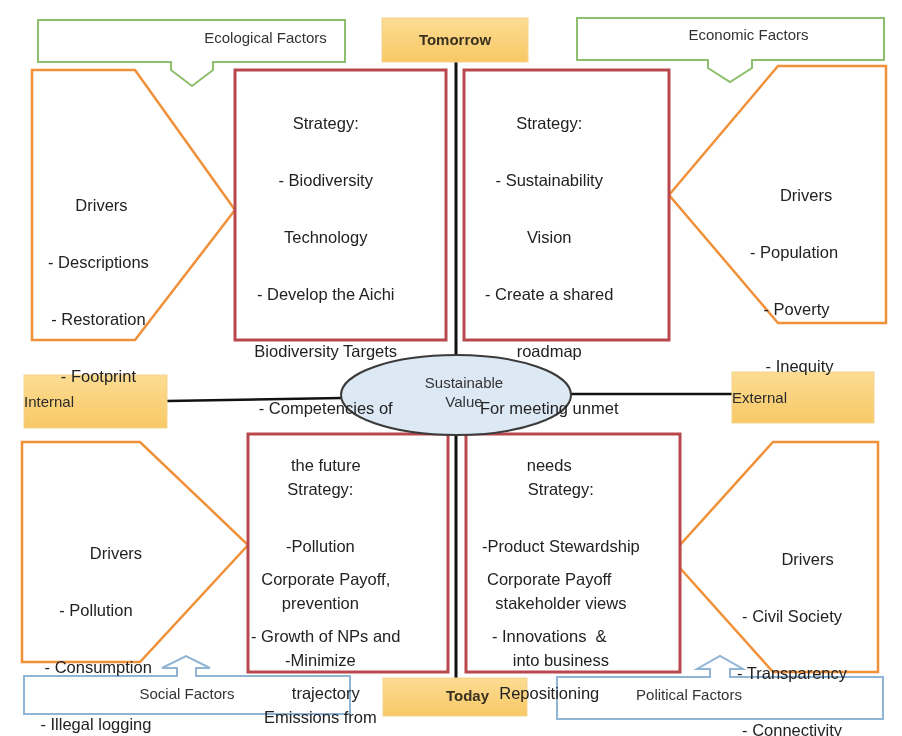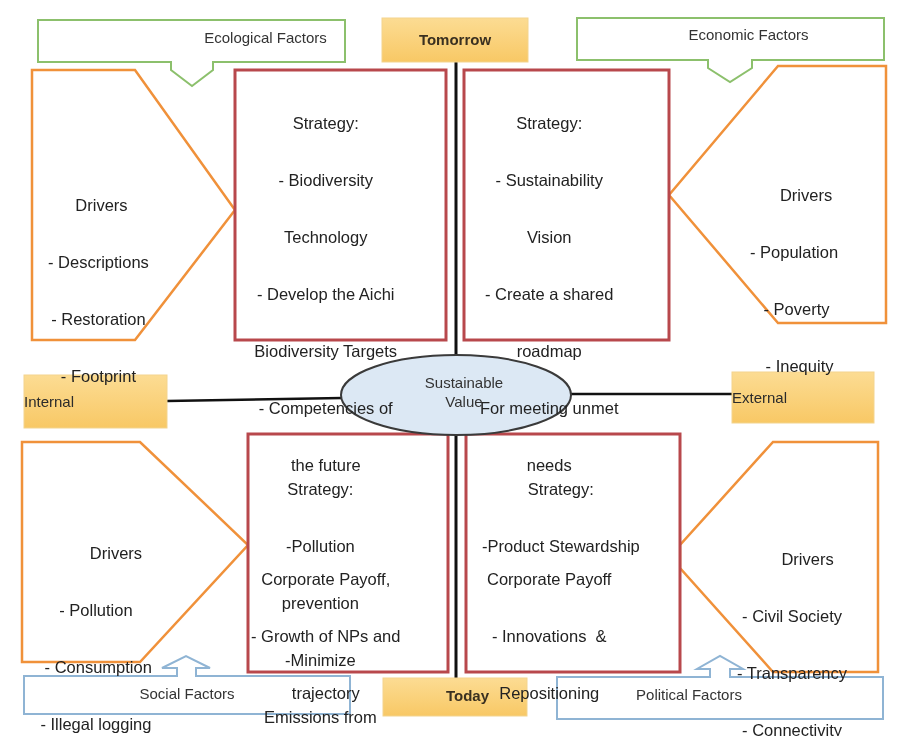--- a/index.html
+++ b/index.html
@@ -133,20 +133,22 @@
   
   
   
   
   
 </div>
 
 <div class="txt serif" style="left:482px; top:442px;">
   <span class="line">Strategy:</span>
   <span class="line">-Product Stewardship</span>
+  <span class="line">stakeholder views</span>
+  <span class="line">into business</span>
   
   
   
   
 </div>
 
 <div class="txt serif" style="left:737px; top:512px;">
   <span class="line" style="padding-left:31px">Drivers</span>
   <span class="line">- Civil Society</span>
   <span class="line">- Transparency</span>

